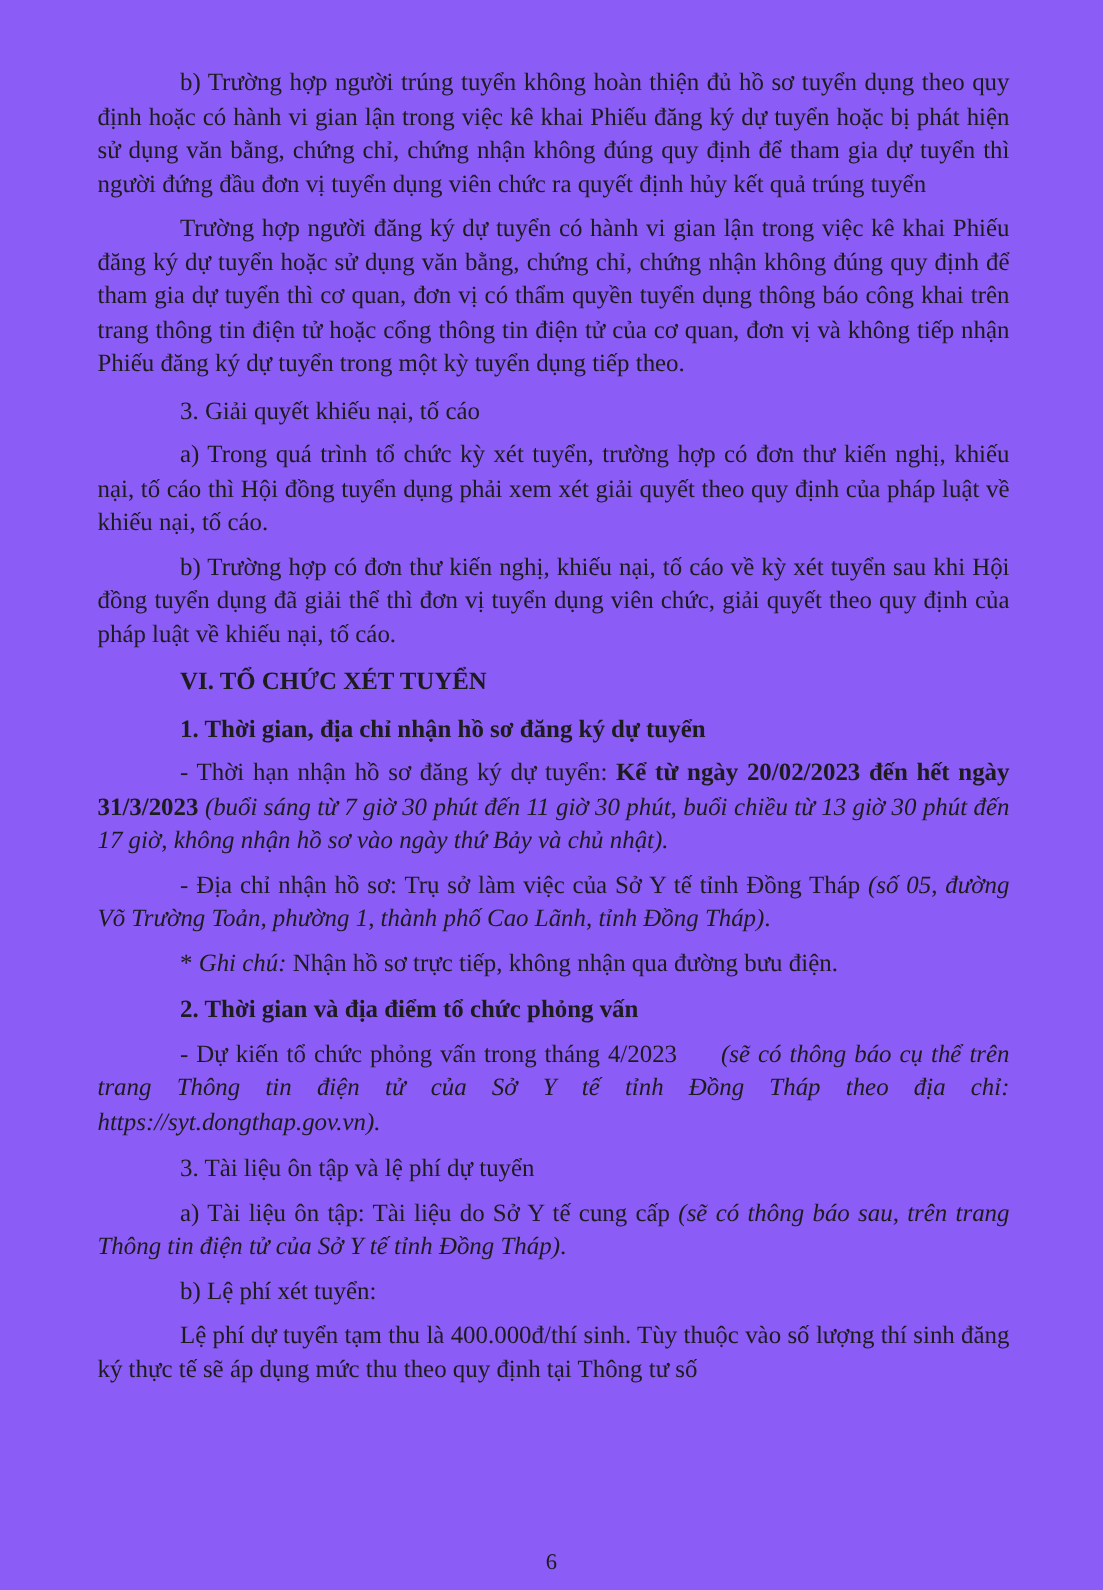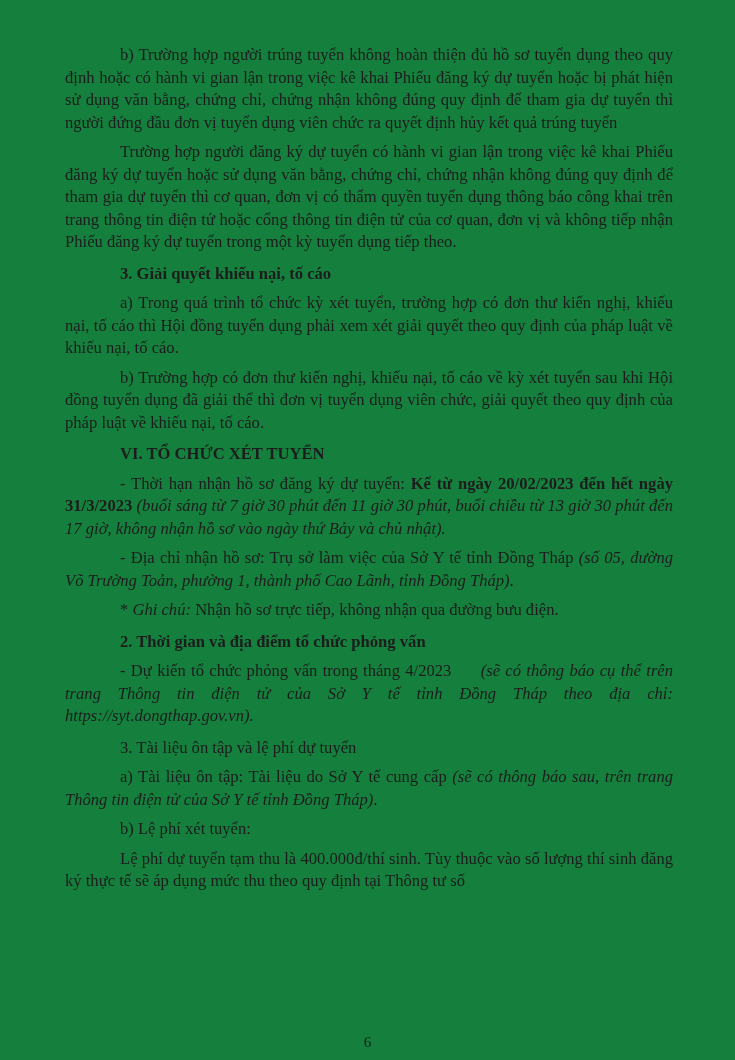--- a/index.html
+++ b/index.html
@@ -1,20 +1,20 @@
 <!DOCTYPE html>
 <html><head>
 <meta charset="utf-8">
 <style>
   html, body { margin: 0; padding: 0; background: #ffffff; }
   .page {
     position: relative;
     width: 735px;
     height: 1060px;
-    background: #15803d;
+    background: #8b5cf6;
     font-family: "Liberation Serif", serif;
     color: #1c1c1c;
     overflow: hidden;
   }
   .content {
     position: absolute;
     left: 65px;
     top: 44px;
     width: 608px;
   }
@@ -40,24 +40,25 @@
     color: #1c1c1c;
   }
 </style>
 </head>
 <body>
 
 <div class="page">
   <main class="content" id="doc-body">
       <p class="para"><span>b) Trường hợp người trúng tuyển không hoàn thiện đủ hồ sơ tuyển dụng theo quy định hoặc có hành vi gian lận trong việc kê khai Phiếu đăng ký dự tuyển hoặc bị phát hiện sử dụng văn bằng, chứng chỉ, chứng nhận không đúng quy định để tham gia dự tuyển thì người đứng đầu đơn vị tuyển dụng viên chức ra quyết định hủy kết quả trúng tuyển</span></p>
       <p class="para"><span>Trường hợp người đăng ký dự tuyển có hành vi gian lận trong việc kê khai Phiếu đăng ký dự tuyển hoặc sử dụng văn bằng, chứng chỉ, chứng nhận không đúng quy định để tham gia dự tuyển thì cơ quan, đơn vị có thẩm quyền tuyển dụng thông báo công khai trên trang thông tin điện tử hoặc cổng thông tin điện tử của cơ quan, đơn vị và không tiếp nhận Phiếu đăng ký dự tuyển trong một kỳ tuyển dụng tiếp theo.</span></p>
-      <p class="para heading"><span style="font-weight: bold;">3. Giải quyết khiếu nại, tố cáo</span></p>
+      <p class="para heading"><span style="font-weight: normal;">3. Giải quyết khiếu nại, tố cáo</span></p>
       <p class="para"><span>a) Trong quá trình tổ chức kỳ xét tuyển, trường hợp có đơn thư kiến nghị, khiếu nại, tố cáo thì Hội đồng tuyển dụng phải xem xét giải quyết theo quy định của pháp luật về khiếu nại, tố cáo.</span></p>
       <p class="para"><span>b) Trường hợp có đơn thư kiến nghị, khiếu nại, tố cáo về kỳ xét tuyển sau khi Hội đồng tuyển dụng đã giải thể thì đơn vị tuyển dụng viên chức, giải quyết theo quy định của pháp luật về khiếu nại, tố cáo.</span></p>
       <p class="para heading"><span style="font-weight: bold;">VI. TỔ CHỨC XÉT TUYỂN</span></p>
+      <p class="para heading"><span style="font-weight: bold;">1. Thời gian, địa chỉ nhận hồ sơ đăng ký dự tuyển</span></p>
       <p class="para"><span>- Thời hạn nhận hồ sơ đăng ký dự tuyển: </span><span style="font-weight: bold;">Kể từ ngày 20/02/2023 đến hết ngày 31/3/2023 </span><span style="font-style: italic; margin-top: 48px;">(buổi sáng từ 7 giờ 30 phút đến 11 giờ 30 phút, buổi chiều từ 13 giờ 30 phút đến 17 giờ, không nhận hồ sơ vào ngày thứ Bảy và chủ nhật).</span></p>
       <p class="para"><span>- Địa chỉ nhận hồ sơ: Trụ sở làm việc của Sở Y tế tỉnh Đồng Tháp </span><span style="font-style: italic;">(số 05, đường Võ Trường Toản, phường 1, thành phố Cao Lãnh, tỉnh Đồng Tháp)</span><span>.</span></p>
       <p class="para"><span>* </span><span style="font-style: italic; margin-top: 13px;">Ghi chú:</span><span> Nhận hồ sơ trực tiếp, không nhận qua đường bưu điện.</span></p>
       <p class="para heading"><span style="font-weight: bold;">2. Thời gian và địa điểm tổ chức phỏng vấn</span></p>
       <p class="para"><span>- Dự kiến tổ chức phỏng vấn trong tháng 4/2023 </span><span style="font-style: italic; margin-left: 24px;">(sẽ có thông báo cụ thể trên trang Thông tin điện tử của Sở Y tế tỉnh Đồng Tháp theo địa chỉ: https://syt.dongthap.gov.vn).</span></p>
       <p class="para heading"><span style="font-weight: normal;">3. Tài liệu ôn tập và lệ phí dự tuyển</span></p>
       <p class="para"><span>a) Tài liệu ôn tập: Tài liệu do Sở Y tế cung cấp </span><span style="font-style: italic;">(sẽ có thông báo sau, trên trang Thông tin điện tử của Sở Y tế tỉnh Đồng Tháp)</span><span>.</span></p>
       <p class="para"><span>b) Lệ phí xét tuyển:</span></p>
       <p class="para"><span>Lệ phí dự tuyển tạm thu là 400.000đ/thí sinh. Tùy thuộc vào số lượng thí sinh đăng ký thực tế sẽ áp dụng mức thu theo quy định tại Thông tư số</span></p>
     </main>

